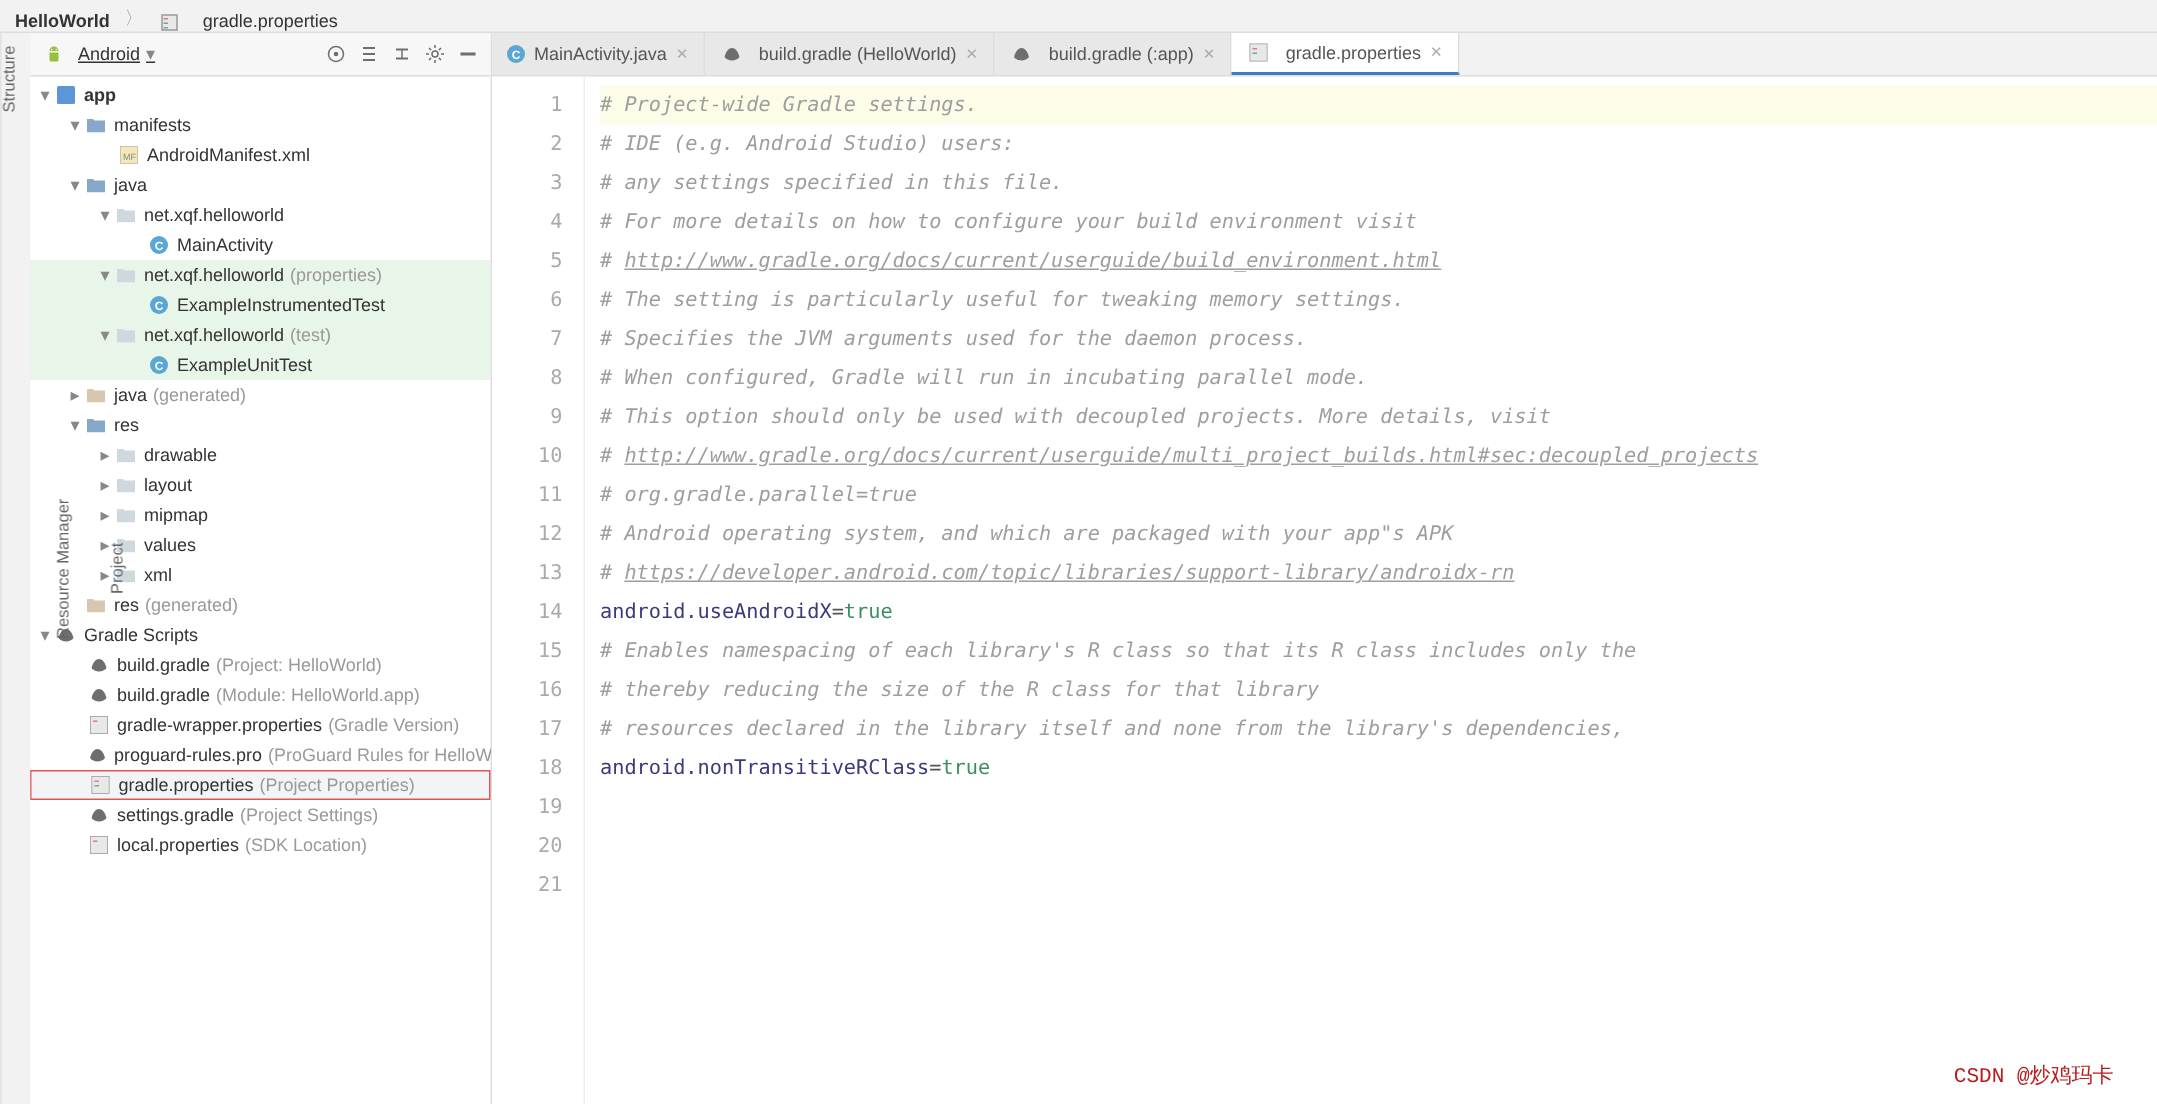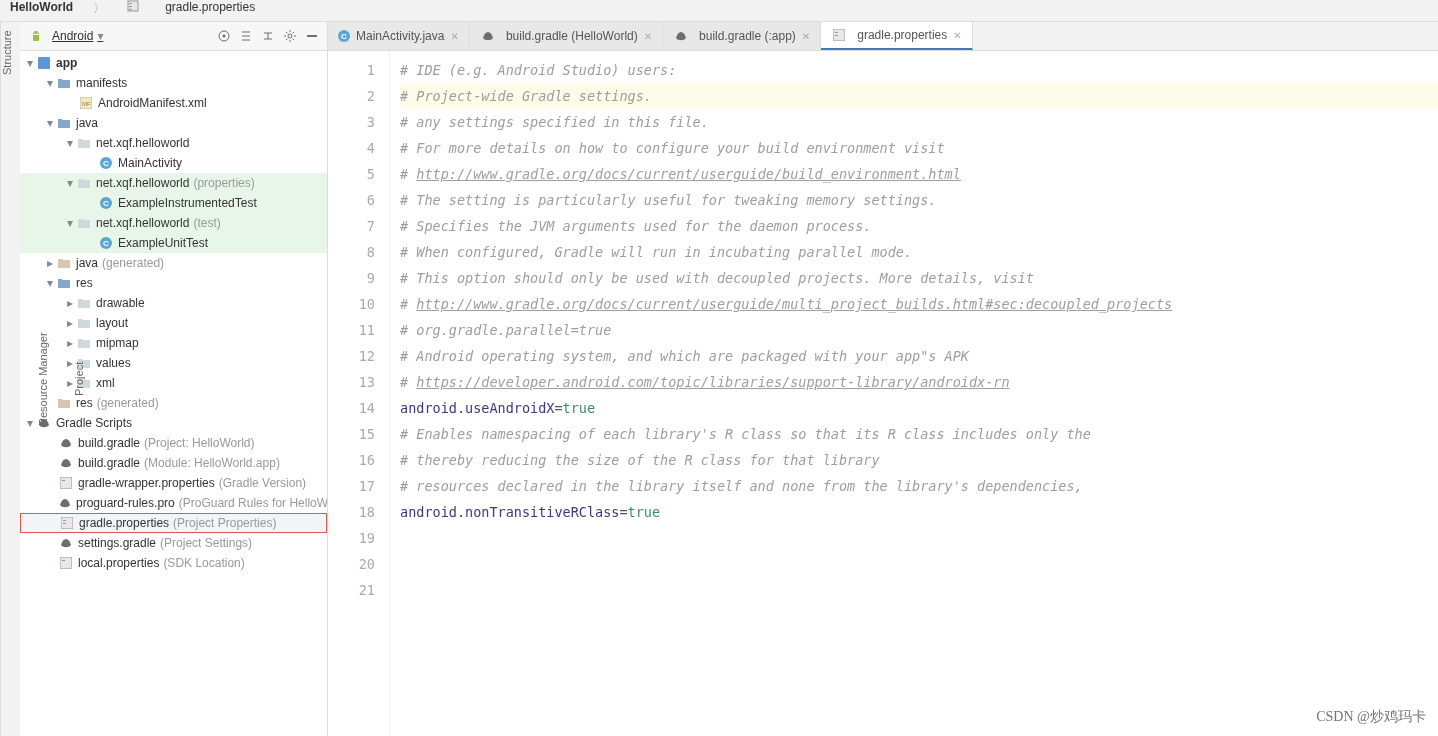--- a/index.html
+++ b/index.html
@@ -1,17 +1,17 @@
 <!DOCTYPE html>
 <html><head>
   <meta charset="utf-8">
   <style>
     * { box-sizing: border-box; margin: 0; padding: 0; }
     body { font-family: -apple-system, "Segoe UI", Arial, sans-serif; font-size: 12px; color: #333; background: #f2f2f2; width: 1438px; height: 736px; overflow: hidden; position: relative; }
-    .breadcrumb { height: 22px; background: #f2f2f2; border-bottom: 1px solid #ddd; display: flex; align-items: flex-start; padding: 0 10px; gap: 20px; }
+    .breadcrumb { height: 22px; background: #f2f2f2; border-bottom: 1px solid #ddd; display: flex; align-items: flex-end; padding: 0 10px; gap: 10px; }
     .breadcrumb .sep { color: #999; }
     .main-row { display: flex; height: 714px; }
     .left-rail { width: 20px; background: #f2f2f2; border-right: 1px solid #ddd; display: flex; flex-direction: column; align-items: center; writing-mode: vertical-rl; transform: rotate(180deg); font-size: 11px; color: #666; padding: 8px 0; gap: 24px; }
     .left-rail span { cursor: default; white-space: nowrap; }
     .sidebar { width: 308px; background: #fff; border-right: 1px solid #ddd; display: flex; flex-direction: column; }
     .sidebar-header { height: 29px; border-bottom: 1px solid #ddd; display: flex; align-items: center; padding: 0 8px; gap: 6px; background: #f7f7f7; }
     .sidebar-header .title { flex: 1; display: flex; align-items: center; gap: 4px; text-decoration: underline; }
     .sidebar-header .tools { display: flex; gap: 8px; align-items: center; }
     .tool-icon { width: 14px; height: 14px; color: #6e6e6e; cursor: pointer; display: inline-flex; }
     .tree { flex: 1; overflow: auto; padding: 2px 0; }
@@ -36,21 +36,21 @@
     .gutter div { height: 26px; line-height: 26px; }
     .code { flex: 1; padding: 6px 0 6px 10px; }
     .code-line { height: 26px; line-height: 26px; white-space: pre; }
     .code-line.hl { background: #fdfce8; }
     .c-comment { color: #9e9e9e; font-style: italic; }
     .c-link { text-decoration: underline; }
     .c-key { color: #3a3a7c; }
     .c-eq { color: #555; }
     .c-val { color: #3e8e64; font-weight: 500; }
     .c-arg { color: #6b5c8e; }
-    .watermark { position: absolute; right: 12px; bottom: 10px; color: #737373; font-size: 14px; font-family: Liberation Serif, serif; }
+    .watermark { position: absolute; right: 29px; bottom: 10px; color: #b91c1c; font-size: 14px; font-family: Liberation Mono, monospace; }
     b { font-weight: 600; }
   </style>
 </head>
 <body>
 
 <div class="breadcrumb">
   <b>HelloWorld</b>
   <span class="sep">〉</span>
   <span class="ic props-icon">
     <svg width="12" height="12" viewBox="0 0 12 12">
@@ -407,22 +407,22 @@
           <div>14</div>
           <div>15</div>
           <div>16</div>
           <div>17</div>
           <div>18</div>
           <div>19</div>
           <div>20</div>
           <div>21</div>
         </div>
       <div class="code" id="code">
+          <div class="code-line hl"><span class="c-comment"># Project-wide Gradle settings.</span></div>
           <div class="code-line"><span class="c-comment"># IDE (e.g. Android Studio) users:</span></div>
-          <div class="code-line hl"><span class="c-comment"># Project-wide Gradle settings.</span></div>
           <div class="code-line"><span class="c-comment"># any settings specified in this file.</span></div>
           <div class="code-line"><span class="c-comment"># For more details on how to configure your build environment visit</span></div>
           <div class="code-line"><span class="c-comment"># </span><span class="c-comment c-link">http://www.gradle.org/docs/current/userguide/build_environment.html</span></div>
           <div class="code-line"><span class="c-comment"># The setting is particularly useful for tweaking memory settings.</span></div>
           <div class="code-line"><span class="c-comment"># Specifies the JVM arguments used for the daemon process.</span></div>
           <div class="code-line"><span class="c-comment"># When configured, Gradle will run in incubating parallel mode.</span></div>
           <div class="code-line"><span class="c-comment"># This option should only be used with decoupled projects. More details, visit</span></div>
           <div class="code-line"><span class="c-comment"># </span><span class="c-comment c-link">http://www.gradle.org/docs/current/userguide/multi_project_builds.html#sec:decoupled_projects</span></div>
           <div class="code-line"><span class="c-comment"># org.gradle.parallel=true</span></div>
           <div class="code-line"><span class="c-comment"># Android operating system, and which are packaged with your app"s APK</span></div>

